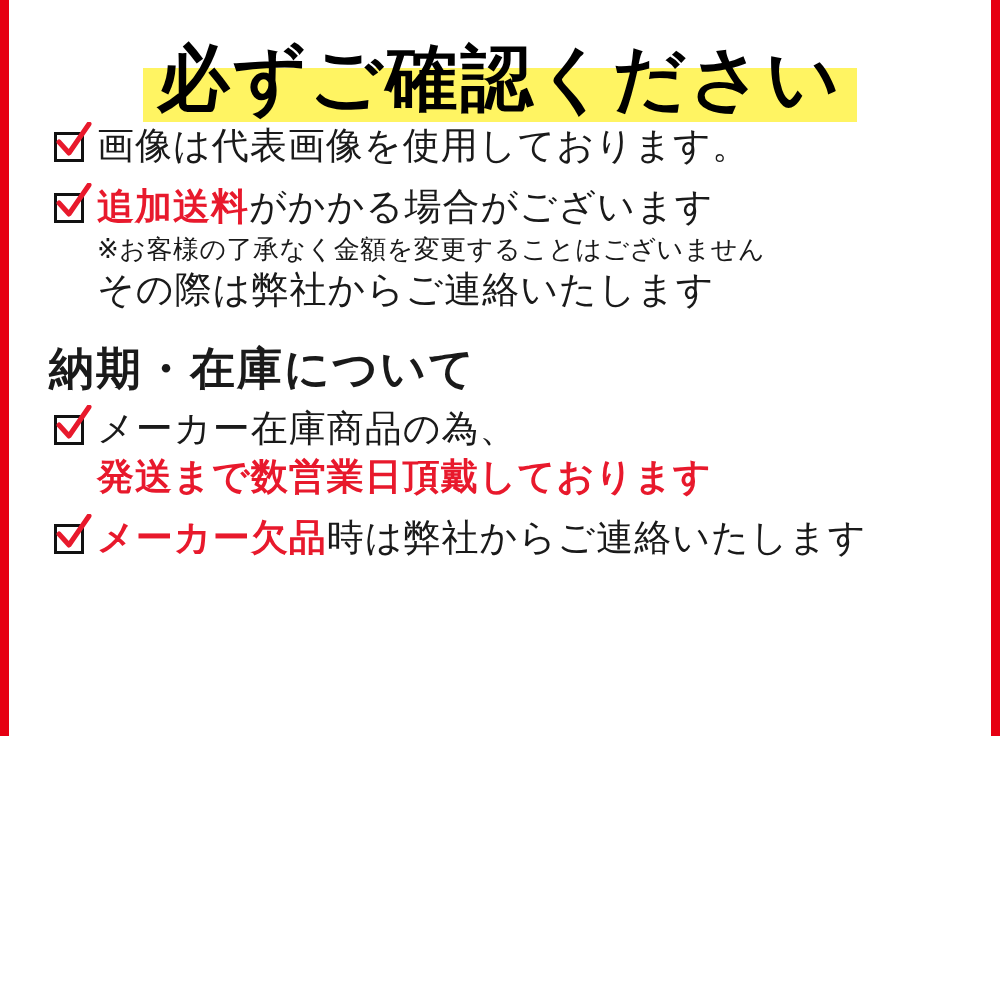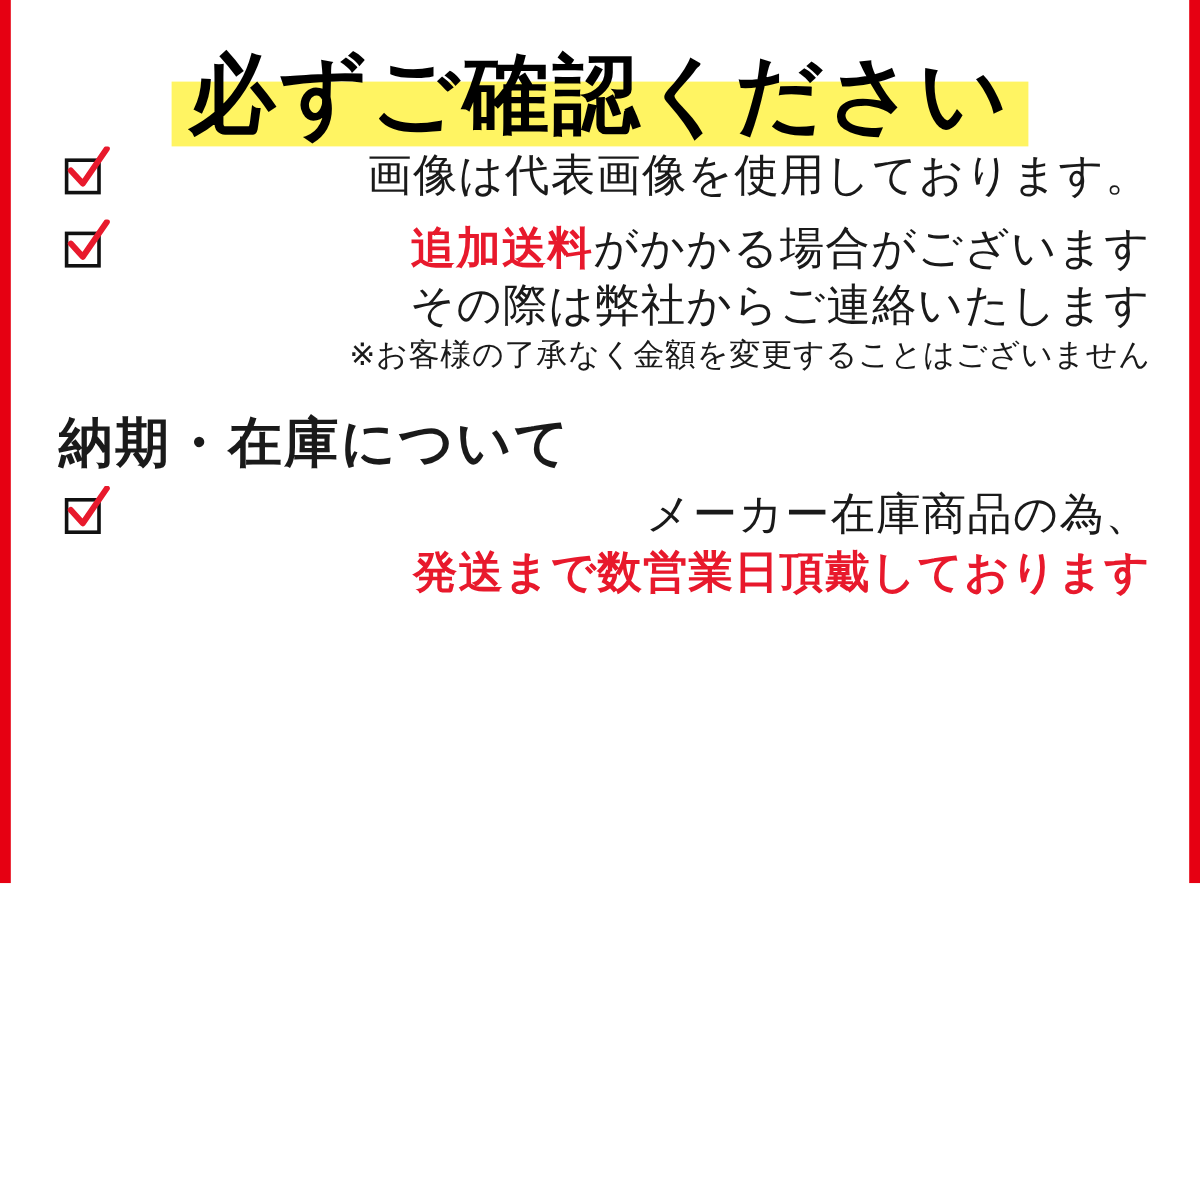--- a/index.html
+++ b/index.html
@@ -110,21 +110,20 @@
   }
   .lines {
     flex: 1 1 auto;
   }
   .line {
     font-size: 37px;
     line-height: 1.28;
     color: #1a1a1a;
     letter-spacing: 1px;
     white-space: nowrap;
-    text-align: right;
   }
   .line.small {
     font-size: 26px;
     color: #1a1a1a;
     letter-spacing: 0.5px;
     margin-top: 2px;
   }
   .red {
     color: #e8192c;
     font-weight: bold;
@@ -166,35 +165,46 @@
 
     <div class="item">
       <span class="check">
         <span class="box"></span>
         <svg class="mark" viewBox="0 0 38 40" xmlns="http://www.w3.org/2000/svg">
           <path d="M4 20 L14 31 L34 2" fill="none" stroke="#e8192c" stroke-width="5" stroke-linecap="round" stroke-linejoin="round"></path>
         </svg>
       </span>
       <span class="lines">
         <div class="line"><span class="red">追加送料</span><span>がかかる場合がございます</span></div>
+        <div class="line small">※お客様の了承なく金額を変更することはございません</div>
         <div class="line bold-blk">その際は弊社からご連絡いたします</div>
-        <div class="line small">※お客様の了承なく金額を変更することはございません</div>
       </span>
     </div>
 
     <div class="section-heading second">納期・在庫について</div>
 
     <div class="item">
       <span class="check">
         <span class="box"></span>
         <svg class="mark" viewBox="0 0 38 40" xmlns="http://www.w3.org/2000/svg">
           <path d="M4 20 L14 31 L34 2" fill="none" stroke="#e8192c" stroke-width="5" stroke-linecap="round" stroke-linejoin="round"></path>
         </svg>
       </span>
       <span class="lines">
         <div class="line bold-blk">メーカー在庫商品の為、</div>
         <div class="line red">発送まで数営業日頂戴しております</div>
       </span>
     </div>
 
+    <div class="item">
+      <span class="check">
+        <span class="box"></span>
+        <svg class="mark" viewBox="0 0 38 40" xmlns="http://www.w3.org/2000/svg">
+          <path d="M4 20 L14 31 L34 2" fill="none" stroke="#e8192c" stroke-width="5" stroke-linecap="round" stroke-linejoin="round"></path>
+        </svg>
+      </span>
+      <span class="lines">
+        <div class="line"><span class="red">メーカー欠品</span><span>時は弊社からご連絡いたします</span></div>
+      </span>
+    </div>
 
   </div>
 </div>
 
 </body></html>

